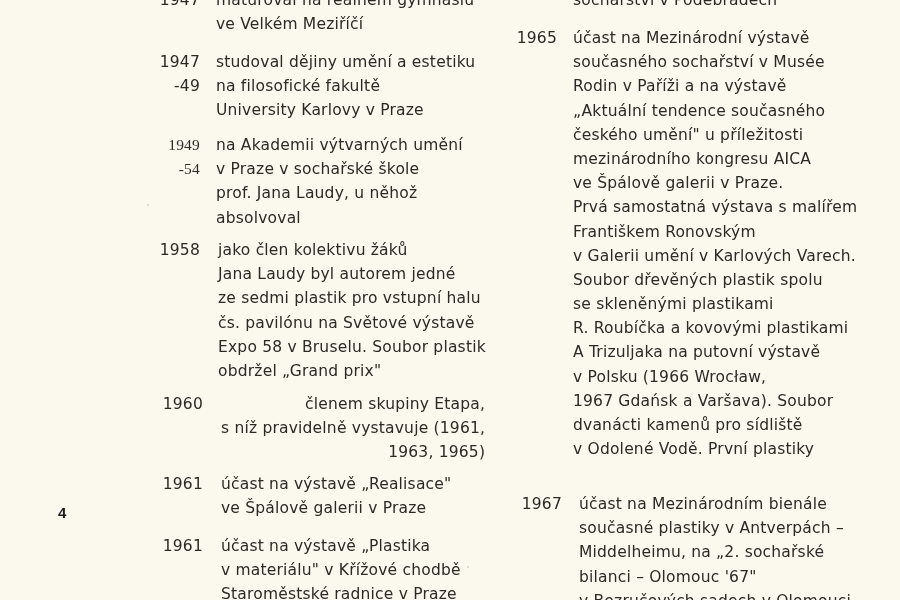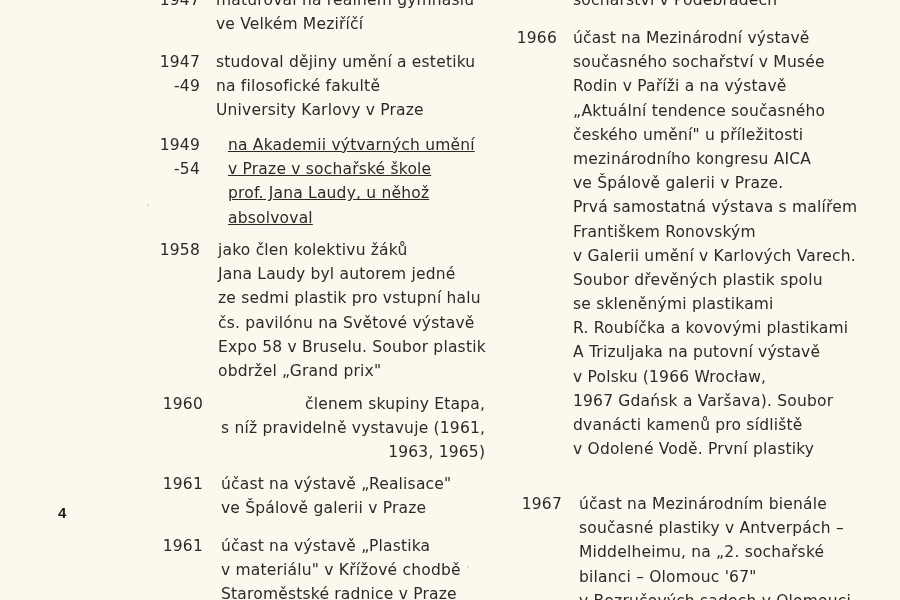--- a/index.html
+++ b/index.html
@@ -62,25 +62,25 @@
         <span class="line">-49</span>
       </div>
       <div class="text" style="left:216px;">
         <span class="line">studoval dějiny umění a estetiku</span>
         <span class="line">na filosofické fakultě</span>
         <span class="line">University Karlovy v Praze</span>
       </div>
     </div>
 
     <div class="entry" style="top:133px;">
-      <div class="years" style="left:140px; width:60px;">
+      <div class="years" style="left:140px; width:60px;font-family:Liberation Serif, serif;">
         <span class="line">1949</span>
         <span class="line">-54</span>
       </div>
-      <div class="text" style="left:228px;text-decoration:underline;">
+      <div class="text" style="left:216px;">
         <span class="line">na Akademii výtvarných umění</span>
         <span class="line">v Praze v sochařské škole</span>
         <span class="line">prof. Jana Laudy, u něhož</span>
         <span class="line">absolvoval</span>
       </div>
     </div>
 
     <div class="entry" style="top:238px;">
       <div class="years" style="left:140px; width:60px;">
         <span class="line">1958</span>
@@ -131,21 +131,21 @@
   <div class="col" style="left:0; top:0; width:900px; height:436px;">
 
     <div class="entry" style="top:-12px;">
       <div class="text" style="left:573px;">
         <span class="line">sochařství v Poděbradech</span>
       </div>
     </div>
 
     <div class="entry" style="top:26px;">
       <div class="years" style="left:497px; width:60px;">
-        <span class="line">1966</span>
+        <span class="line">1965</span>
       </div>
       <div class="text" style="left:573px;">
         <span class="line">účast na Mezinárodní výstavě</span>
         <span class="line">současného sochařství v Musée</span>
         <span class="line">Rodin v Paříži a na výstavě</span>
         <span class="line">„Aktuální tendence současného</span>
         <span class="line">českého umění" u příležitosti</span>
         <span class="line">mezinárodního kongresu AICA</span>
         <span class="line">ve Špálově galerii v Praze.</span>
         <span class="line">Prvá samostatná výstava s malířem</span>

